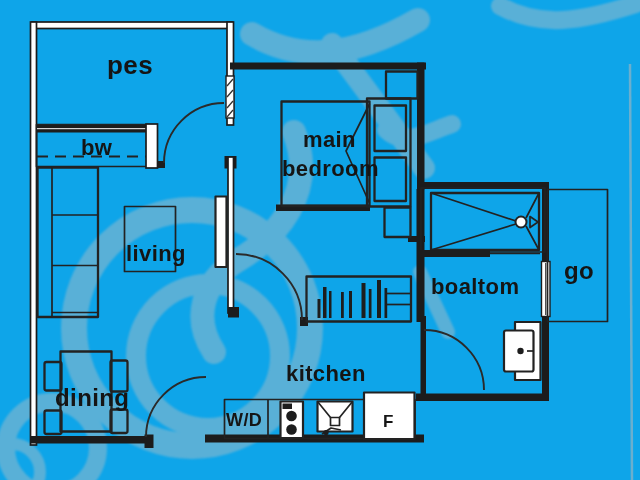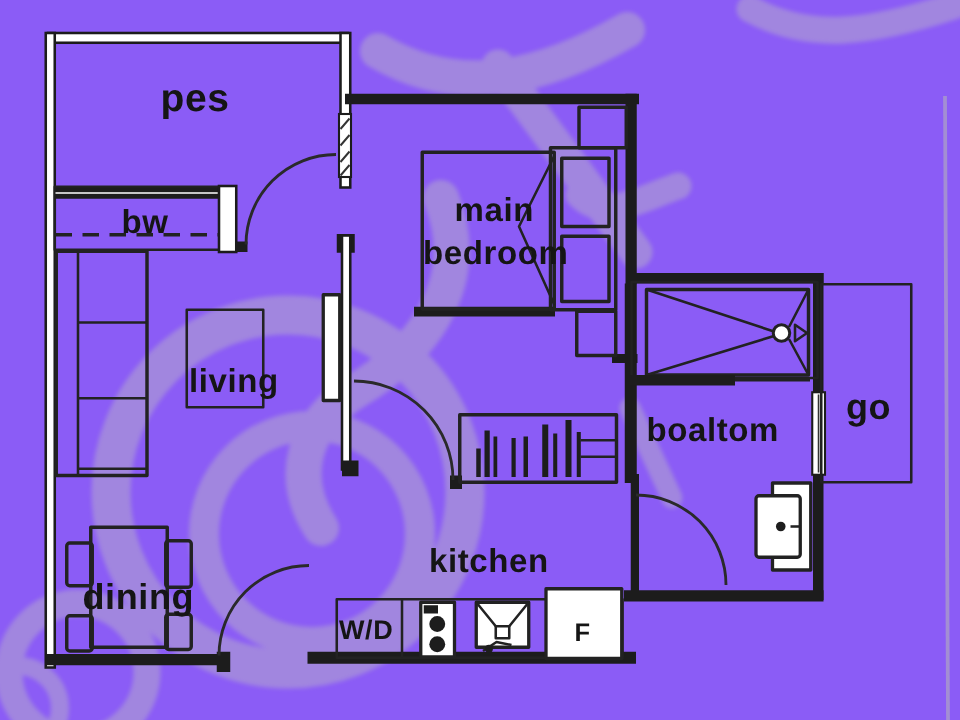--- a/index.html
+++ b/index.html
@@ -1,16 +1,16 @@
 <!DOCTYPE html>
 <html><head>
 <meta charset="utf-8">
 <style>
   html,body{margin:0;padding:0;background:#ffffff;}
-  #stage{position:relative;width:640px;height:480px;background:#8b5cf6;overflow:hidden;
+  #stage{position:relative;width:640px;height:480px;background:#0ea5e9;overflow:hidden;
          font-family:"Liberation Sans",sans-serif;}
   svg{display:block}
   .wall-solid{fill:#1c1c1c;stroke:none;}
   .wall-hollow{fill:#ffffff;stroke:#1c1c1c;stroke-width:1.7;}
   .thin{fill:none;stroke:#222222;stroke-width:1.7;stroke-linejoin:round;}
   .furn{fill:none;stroke:#222222;stroke-width:2.3;stroke-linejoin:round;}
   .furn-w{fill:#ffffff;stroke:#222222;stroke-width:2.2;stroke-linejoin:round;}
   .arc{fill:none;stroke:#2a2a2a;stroke-width:1.9;}
   .bar{fill:#1d1d1d;}
   svg text{font-family:"Liberation Sans",sans-serif;font-weight:700;fill:#151515;letter-spacing:.4px;}

